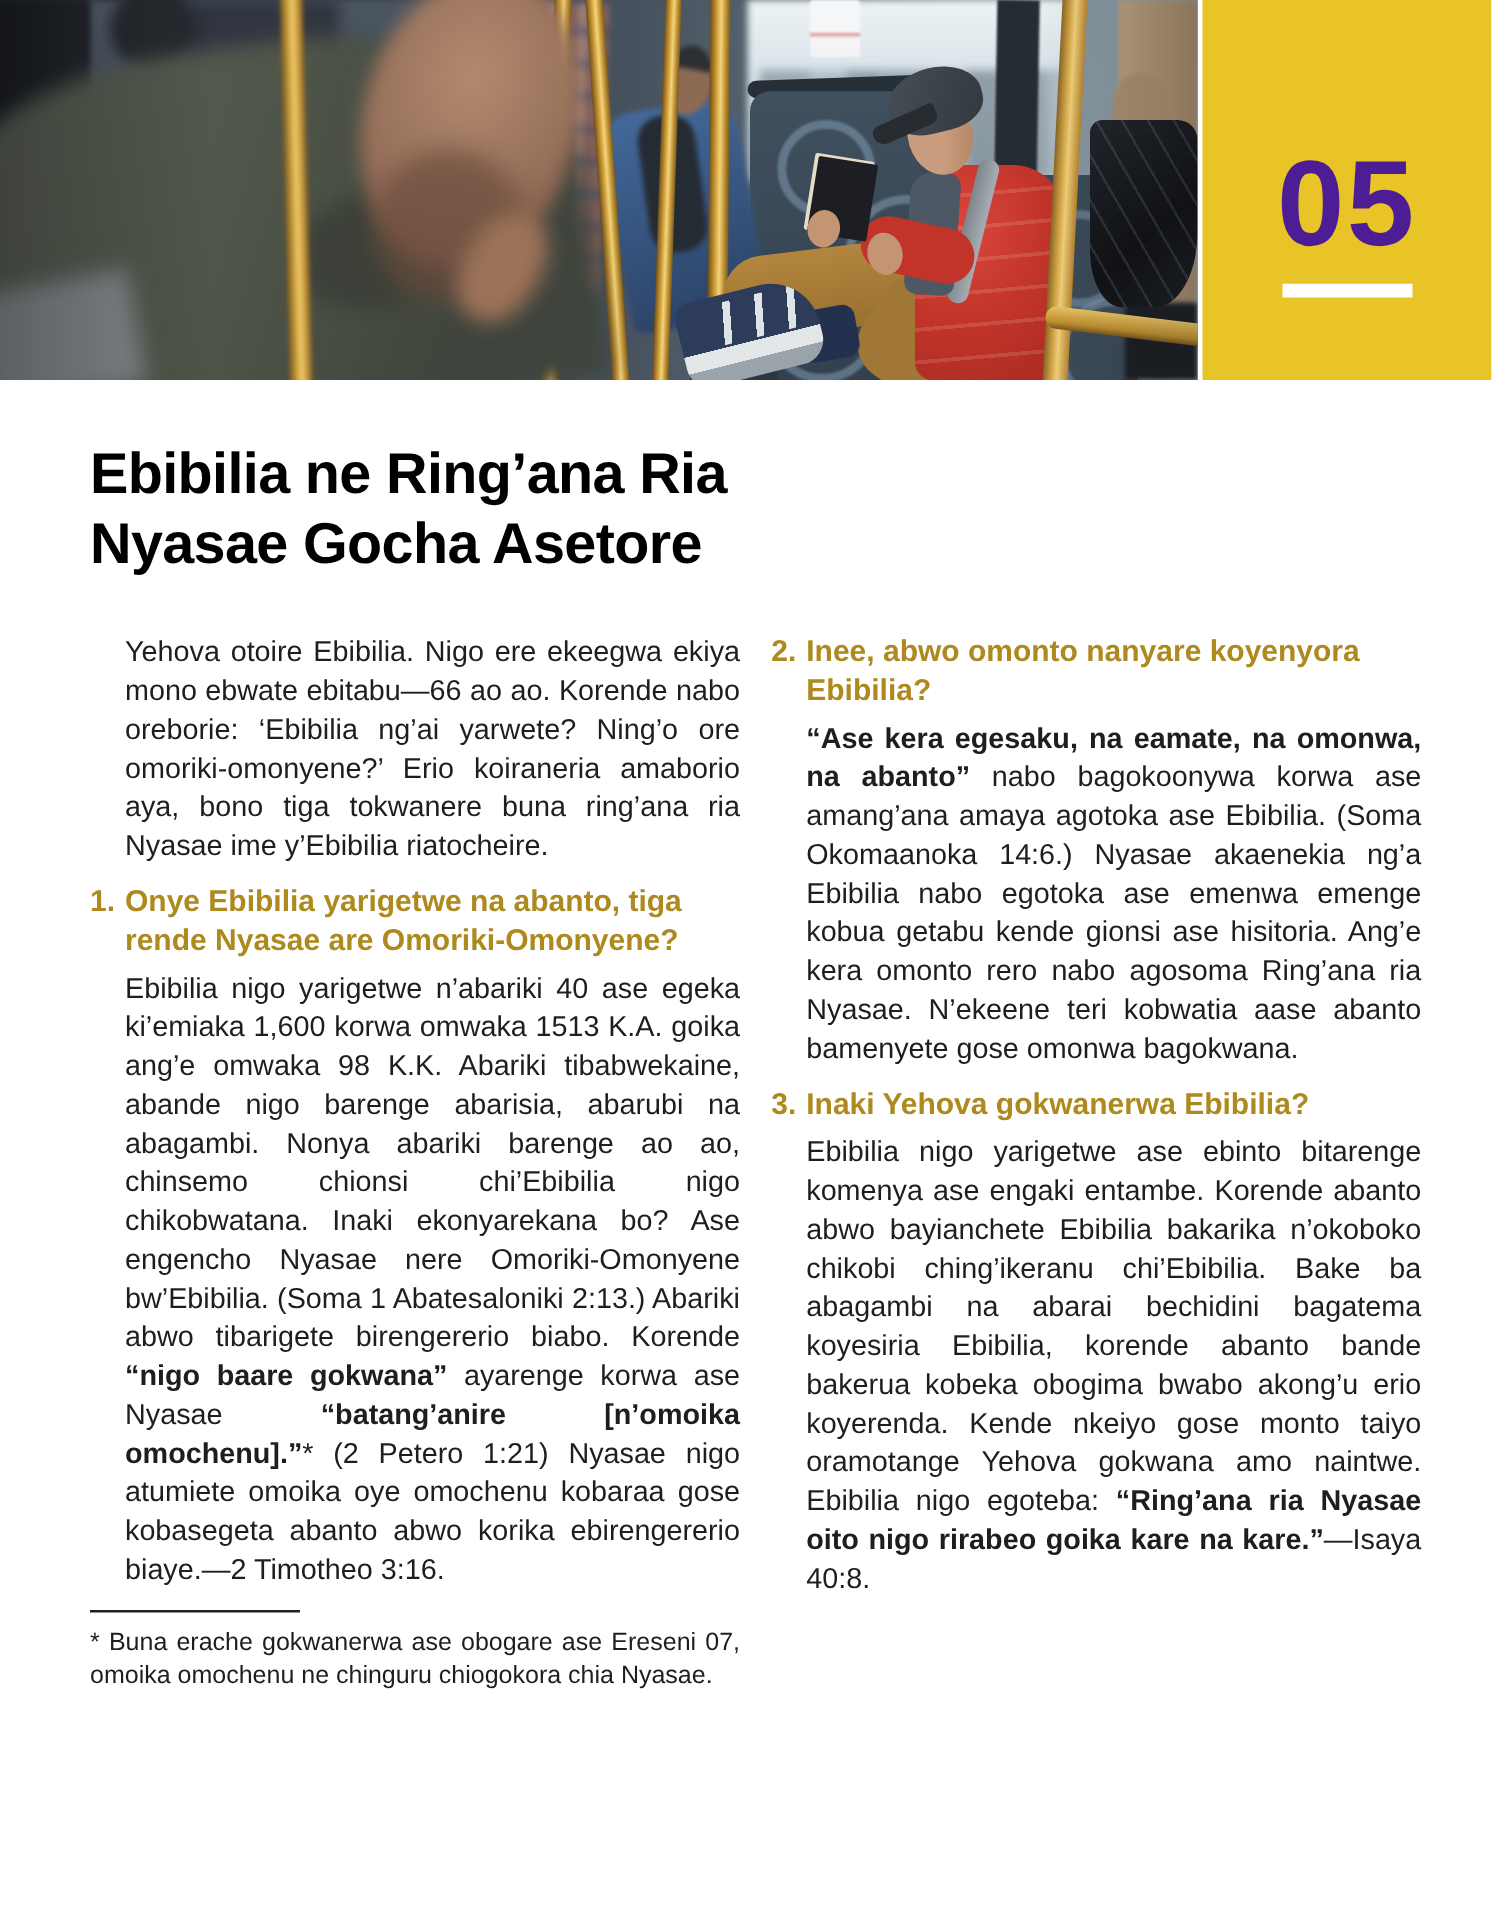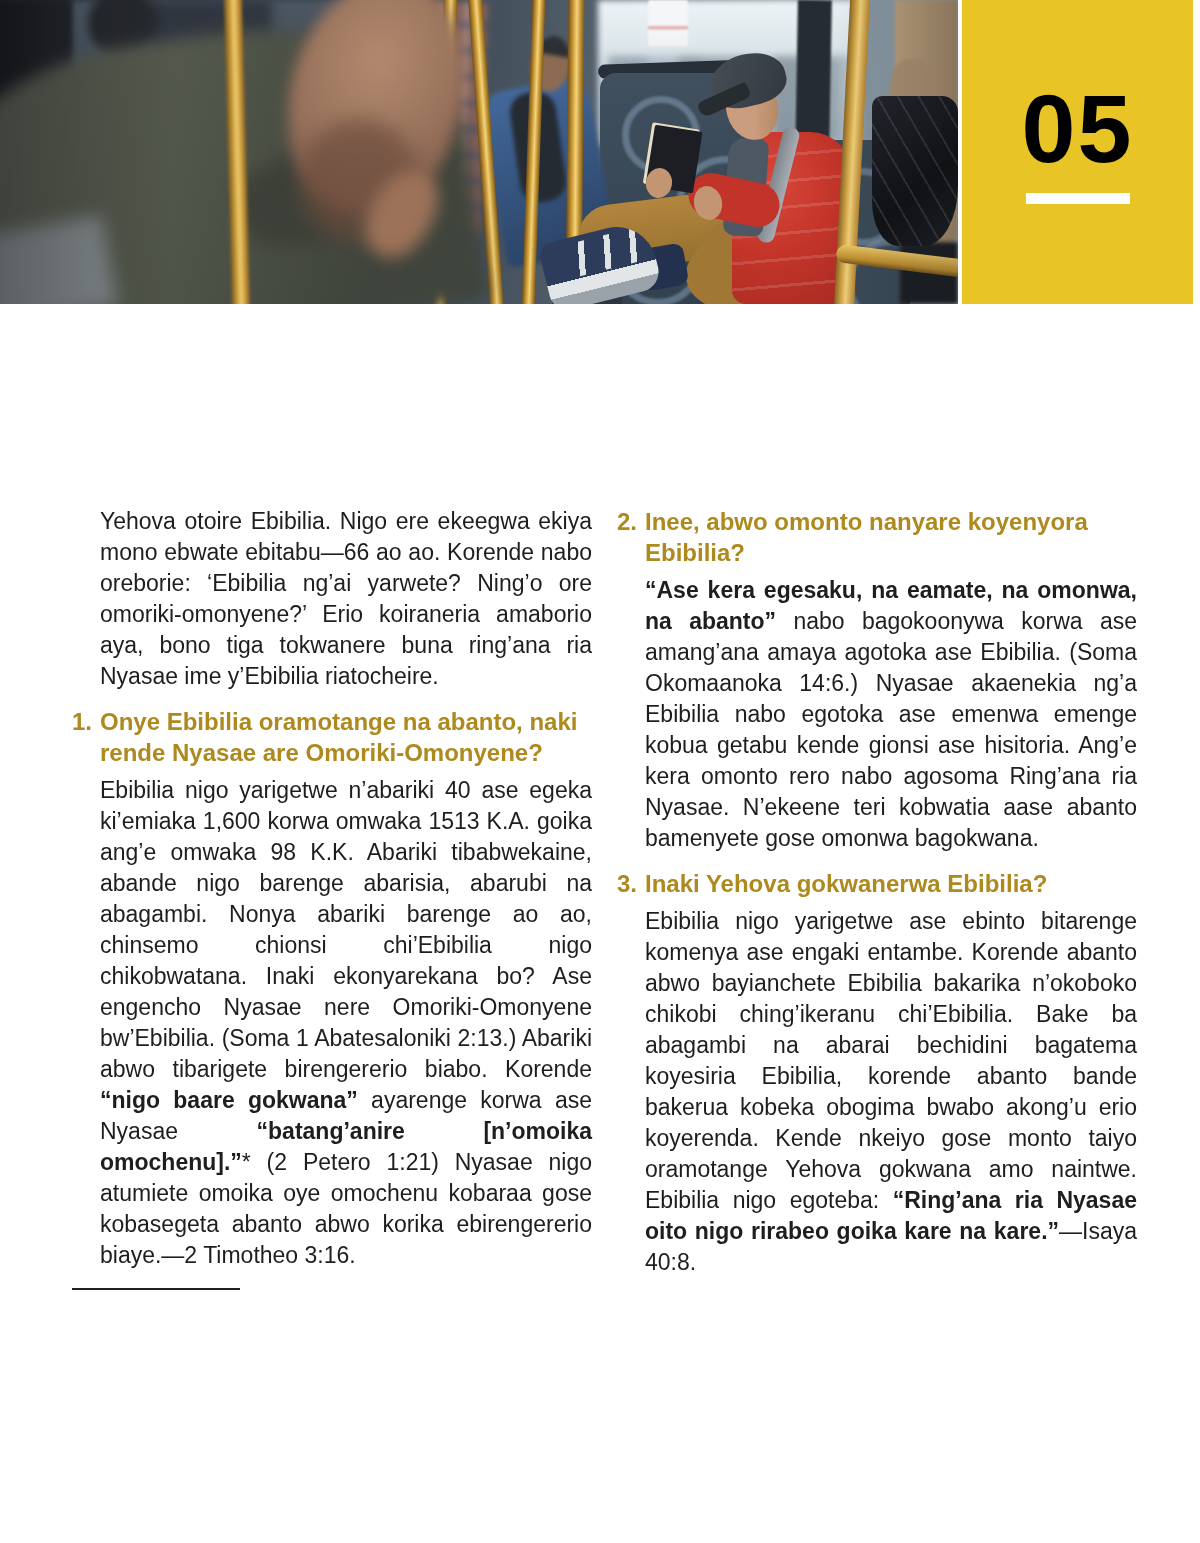--- a/index.html
+++ b/index.html
@@ -91,21 +91,21 @@
     background:radial-gradient(90% 80% at 45% 35%,#b28a6f 0%,#97705a 55%,#6f4f3f 100%); }
   .fg-faceshadow { left:298px; top:120px; width:122px; height:122px; background:#6b4c3d; border-radius:50%; filter:blur(10px); opacity:.7; }
   .fg-hand { left:372px; top:168px; width:60px; height:92px; background:#9c7258; border-radius:45%; transform:rotate(30deg); filter:blur(8px); }
   .fg-bottomlight { left:-22px; top:226px; width:132px; height:92px; background:#8f969b; filter:blur(9px); opacity:.85; transform:rotate(-10deg); }
   .pole-near { left:228px; top:-6px; width:18px; height:320px; transform:rotate(-1.5deg); filter:blur(1.5px);
     background:linear-gradient(90deg,#7a5a1d 0%,#c79a3a 30%,#f0cd6e 52%,#d1a344 72%,#8a621f 100%); }
   .ph-vignette { inset:0; background:linear-gradient(90deg,rgba(10,12,16,.35),transparent 18%,transparent 86%,rgba(20,24,30,.18)); }
 
   .badge { position:absolute; left:962px; top:0; width:231px; height:304px; background:var(--badge-yellow,#e9c427);
     display:flex; flex-direction:column; align-items:center; }
-  .badge-number { margin-top:78px; font-size:97px; font-weight:bold; color:#000000; line-height:1.05; letter-spacing:2px; }
+  .badge-number { margin-top:112px; font-size:97px; font-weight:bold; color:#4c1d95; line-height:1.05; letter-spacing:2px; }
   .badge-underline { width:104px; height:11px; background:#fff; margin-top:13px; }
 
   
   .title { position:absolute; left:72px; top:350px; width:660px; margin:0;
     font-size:46px; line-height:56px; font-weight:bold; color:#000; letter-spacing:-.5px; }
   .col { position:absolute; top:503px; width:520px; font-size:23px; line-height:31px; text-align:justify; }
   .col-left { left:72px; }
   .col-right { left:617px; }
   .col > :first-child { margin-top:3px; }
   .intro { margin:0 0 13px 28px; }
@@ -192,33 +192,35 @@
       <div class="ab pole-near"></div>
       <div class="ab ph-vignette"></div>
     </div>
 
     <div class="badge">
       <div class="badge-number">05</div>
       <div class="badge-underline"></div>
     </div>
   </header>
 
+  <h1 class="title">Ebibilia ne Ring’ana Ria Nyasae Gocha Asetore</h1>
 
   <main>
     <section class="col col-left">
       <p class="intro">Yehova otoire Ebibilia. Nigo ere ekeegwa ekiya mono ebwate ebitabu—66 ao ao. Korende nabo oreborie: ‘Ebibilia ng’ai yarwete? Ning’o ore omoriki-omonyene?’ Erio koiraneria amaborio aya, bono tiga tokwanere buna ring’ana ria Nyasae ime y’Ebibilia riatocheire.</p>
 
       <div class="question">
         <span class="qnum">1.</span>
-        <span class="qtext">Onye Ebibilia oramotange na abanto, naki rende Nyasae are Omoriki-Omonyene?</span>
+        <span class="qtext">Onye Ebibilia yarigetwe na abanto, tiga rende Nyasae are Omoriki-Omonyene?</span>
       </div>
       <p class="answer"><span>Ebibilia nigo yarigetwe n’abariki 40 ase egeka ki’emiaka 1,600 korwa omwaka 1513 K.A. goika ang’e omwaka 98 K.K. Abariki tibabwekaine, abande nigo barenge abarisia, abarubi na abagambi. Nonya abariki barenge ao ao, chinsemo chionsi chi’Ebibilia nigo chikobwatana. Inaki ekonyarekana bo? Ase engencho Nyasae nere Omoriki-Omonyene bw’Ebibilia. (Soma 1 Abatesaloniki 2:13.) Abariki abwo tibarigete birengererio biabo. Korende </span><b>“nigo baare gokwana”</b><span> ayarenge korwa ase Nyasae </span><b>“batang’anire [n’omoika omochenu].”</b><span>* (2 Petero 1:21) Nyasae nigo atumiete omoika oye omochenu kobaraa gose kobasegeta abanto abwo korika ebirengererio biaye.—2 Timotheo 3:16.</span></p>
 
       <div class="footnote">
         <div class="footnote-rule"></div>
+        <p class="footnote-text"><span>*</span><span> Buna erache gokwanerwa ase obogare ase Ereseni 07, omoika omochenu ne chinguru chiogokora chia Nyasae.</span></p>
       </div>
     </section>
 
     <section class="col col-right">
       <div class="question">
         <span class="qnum">2.</span>
         <span class="qtext">Inee, abwo omonto nanyare koyenyora Ebibilia?</span>
       </div>
       <p class="answer"><b>“Ase kera egesaku, na eamate, na omonwa, na abanto”</b><span> nabo bagokoonywa korwa ase amang’ana amaya agotoka ase Ebibilia. (Soma Okomaanoka 14:6.) Nyasae akaenekia ng’a Ebibilia nabo egotoka ase emenwa emenge kobua getabu kende gionsi ase hisitoria. Ang’e kera omonto rero nabo agosoma Ring’ana ria Nyasae. N’ekeene teri kobwatia aase abanto bamenyete gose omonwa bagokwana.</span></p>
 

